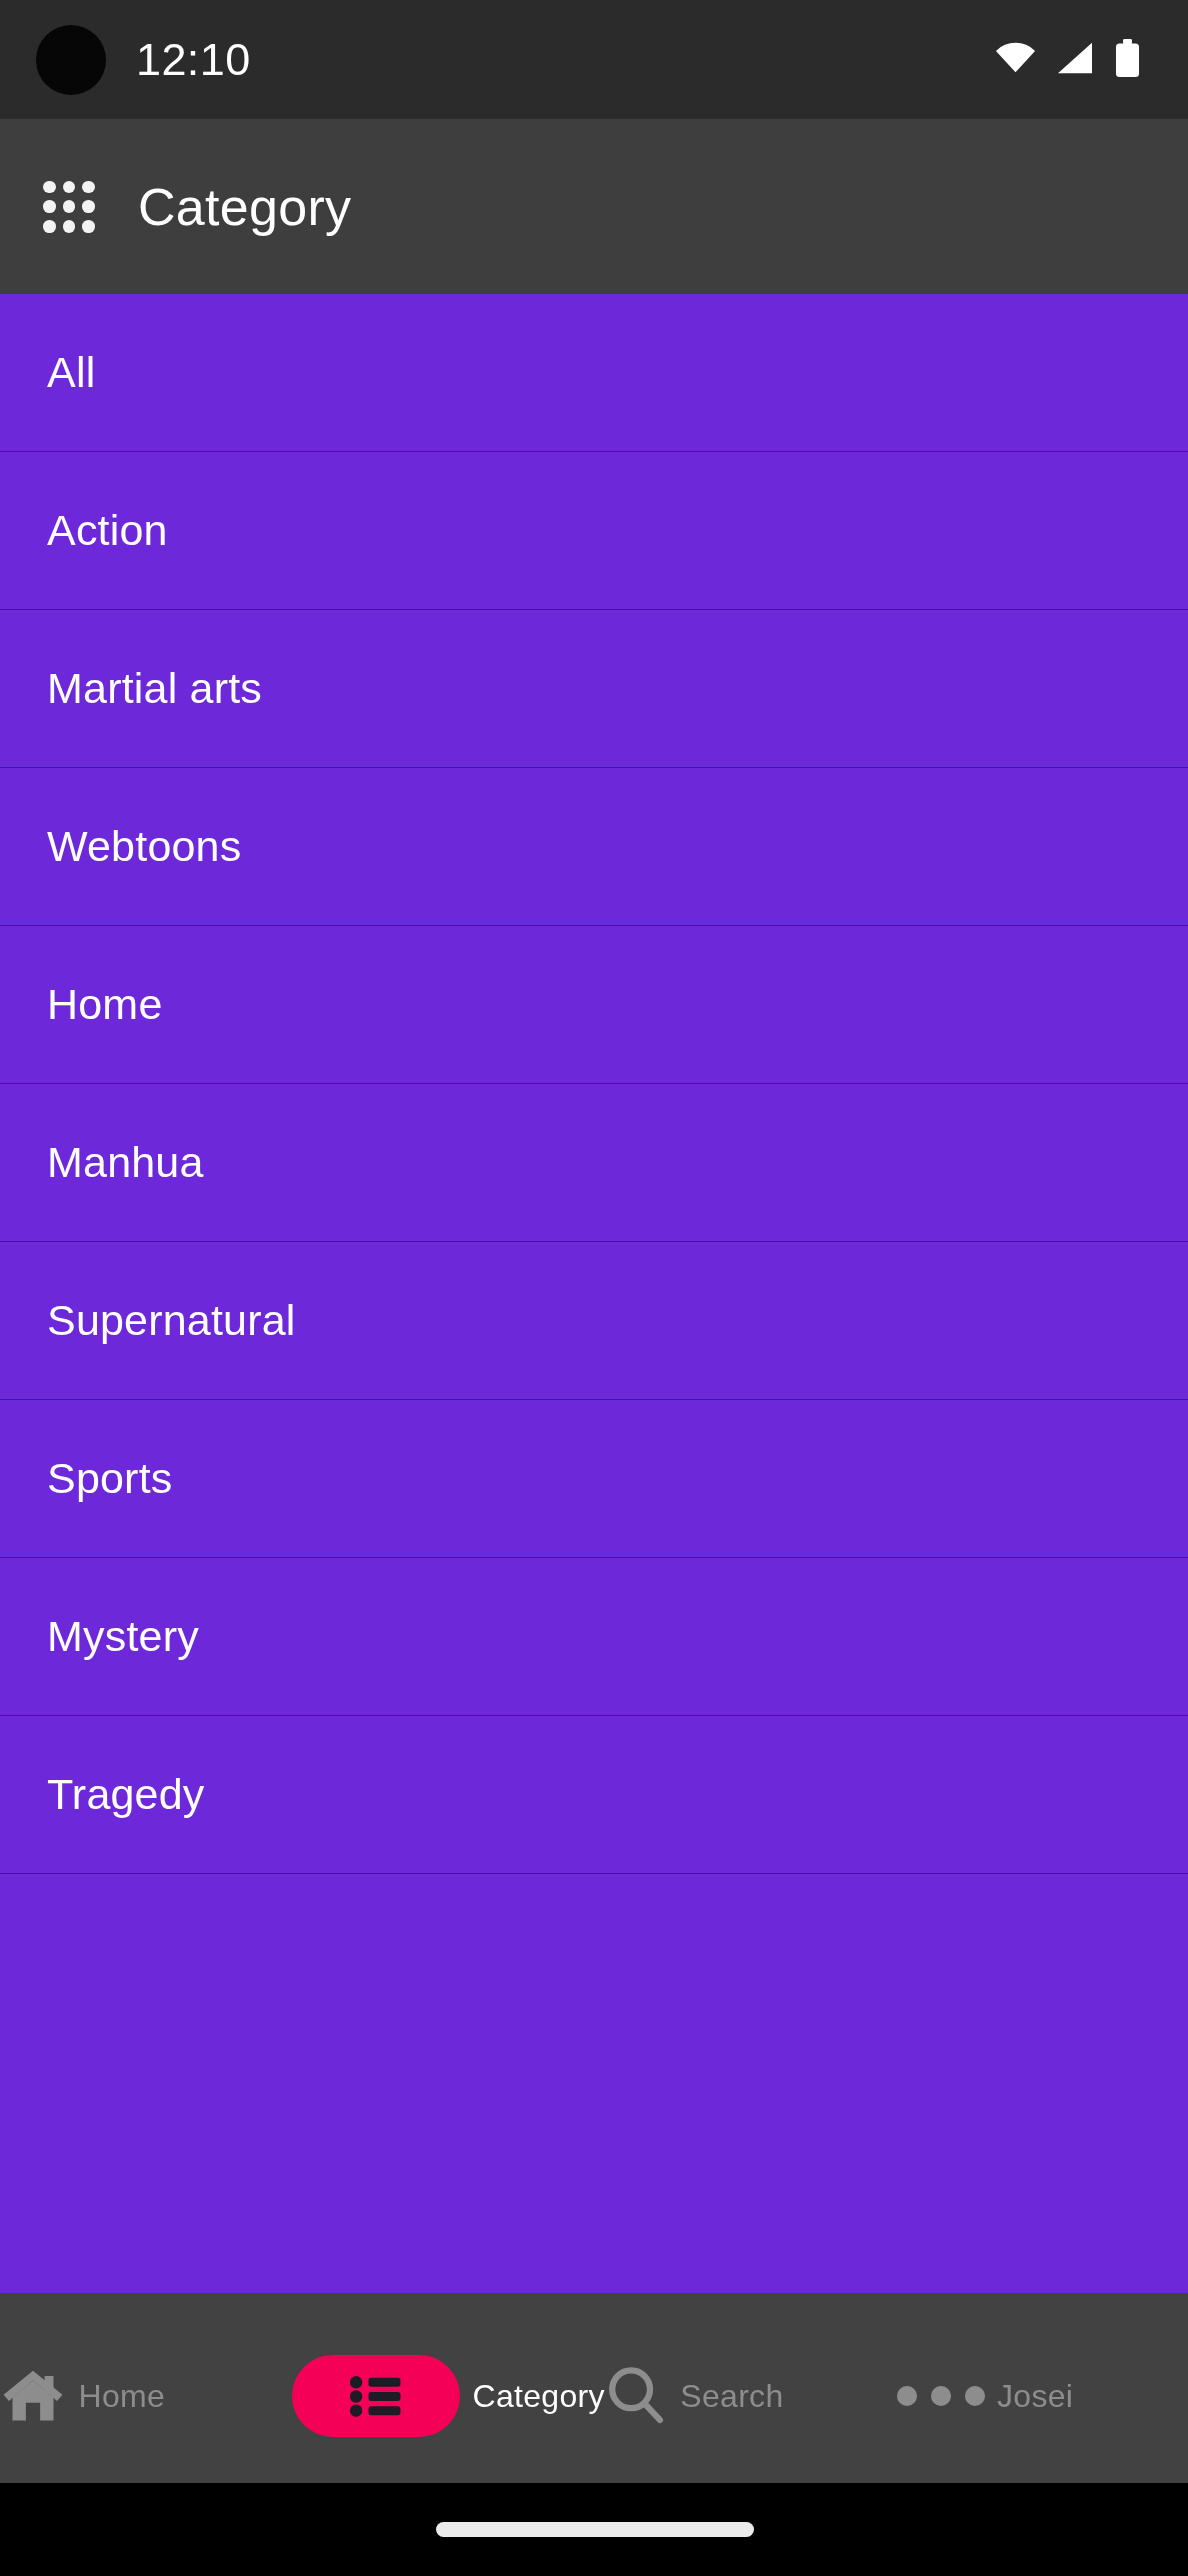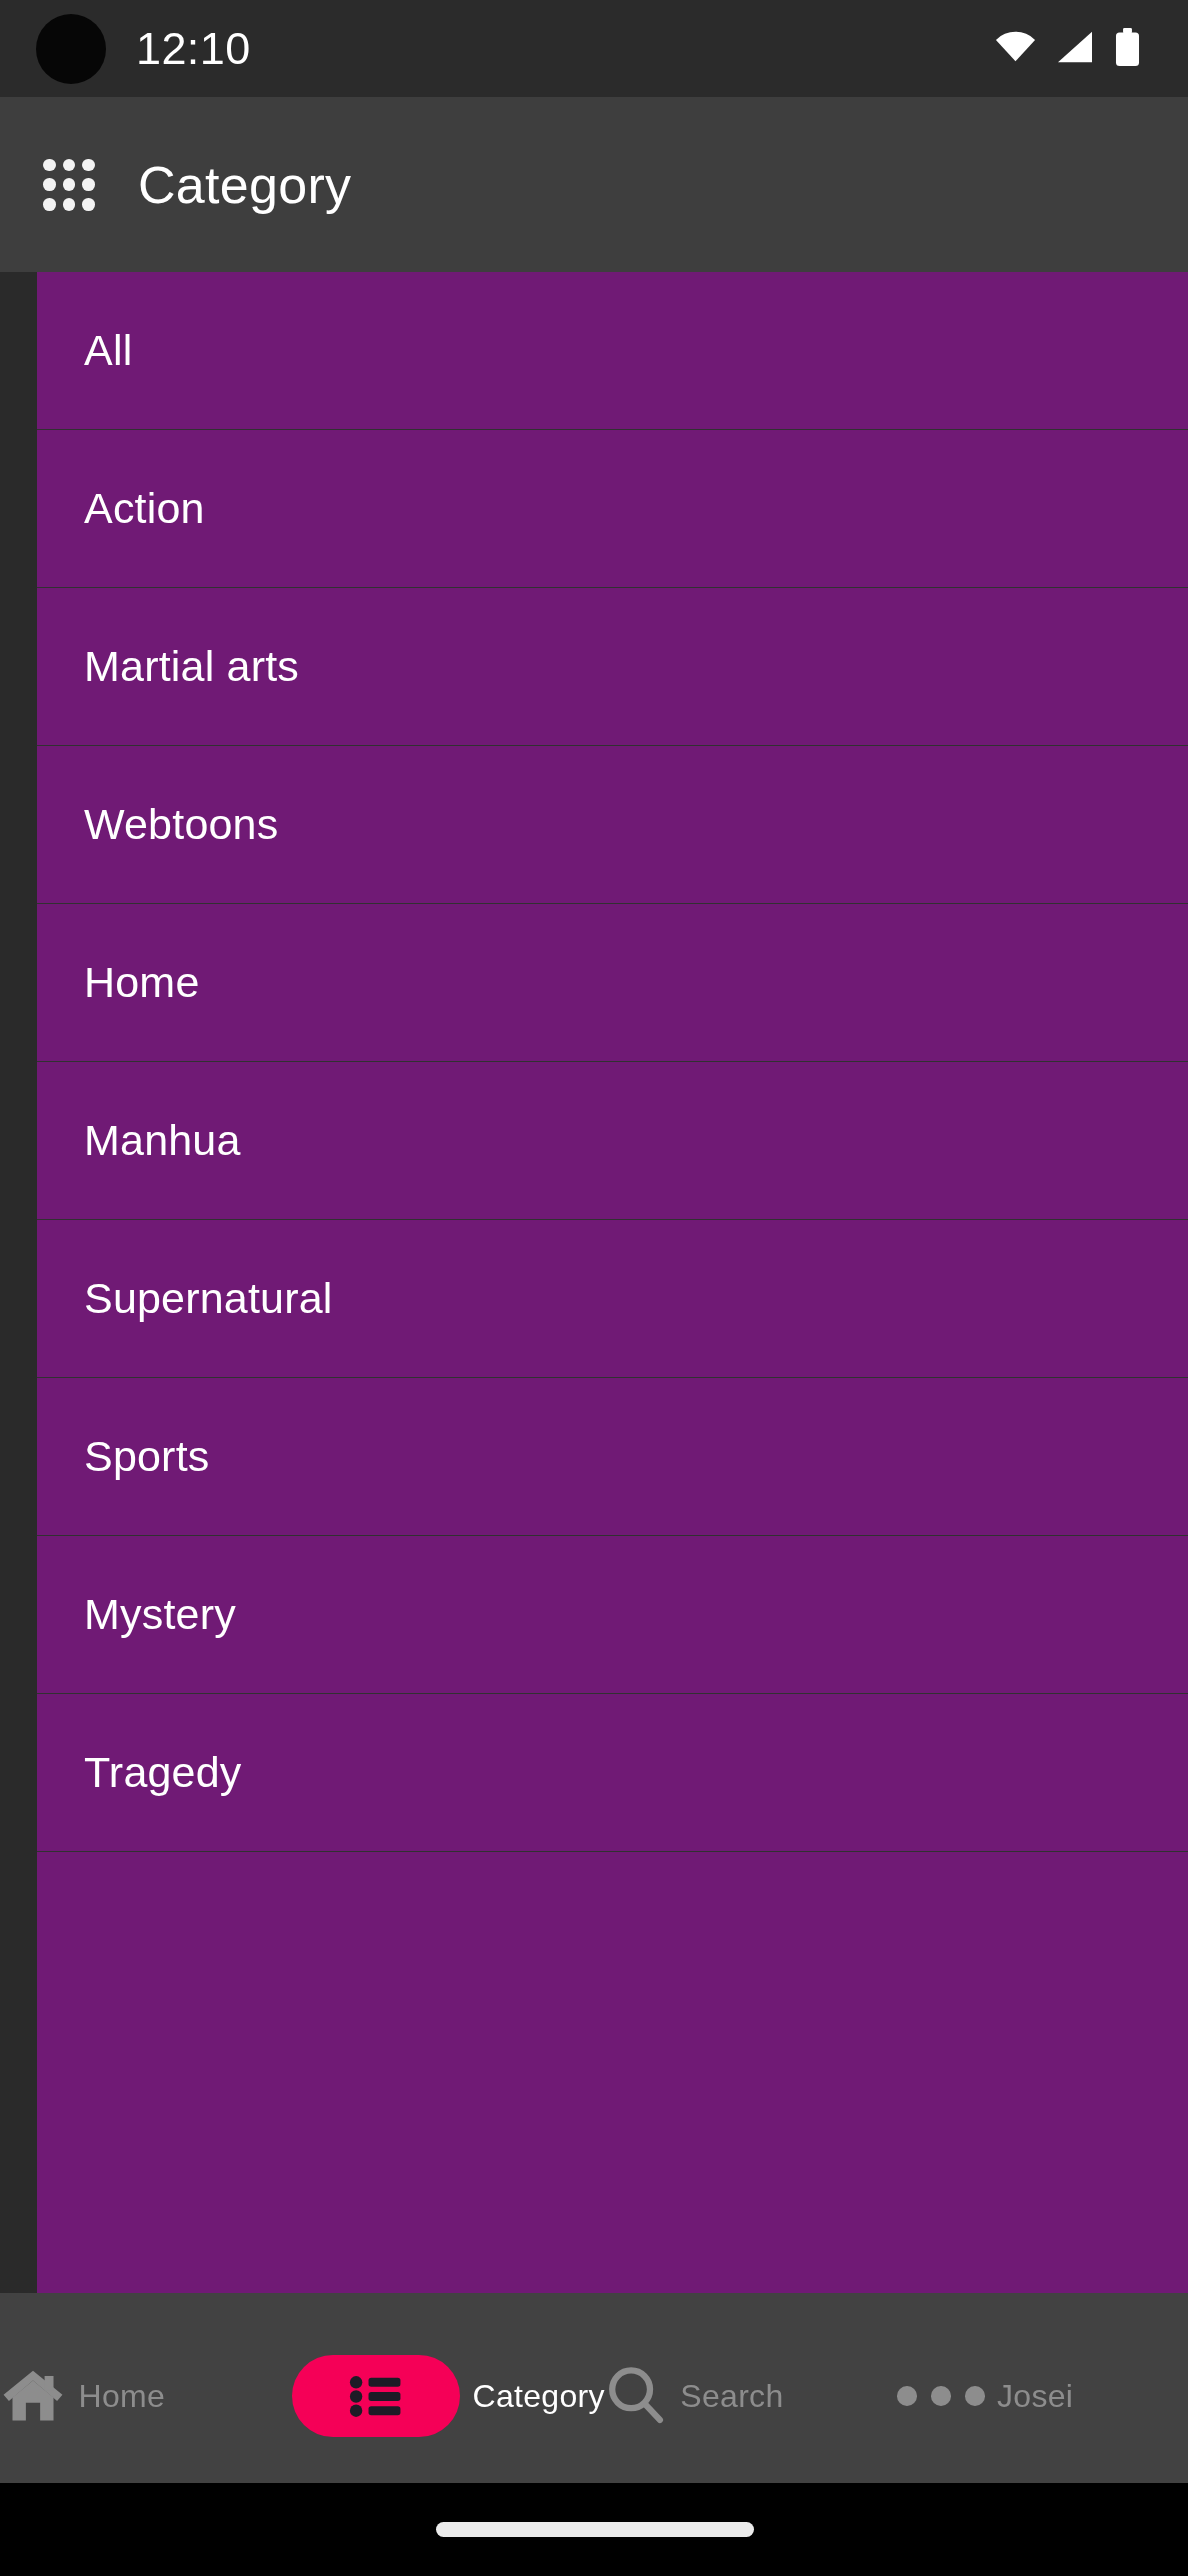--- a/index.html
+++ b/index.html
@@ -6,41 +6,41 @@
   html, body {
     width:1189px; height:2576px;
     background:#000;
     font-family:"Liberation Sans", sans-serif;
     overflow:hidden;
   }
   #screen { position:relative; width:1189px; height:2576px; background:#2a2a2a; display:flex; flex-direction:column; }
 
   
   .statusbar {
-    height:97px; background:#2b2b2b;
+    height:119px; background:#2b2b2b;
     display:flex; align-items:center; padding:0 36px;
     flex:0 0 auto;
   }
   .sb-left { display:flex; align-items:center; gap:30px; }
   .sb-dot { width:70px; height:70px; border-radius:50%; background:#060606; }
   .sb-time { color:#fff; font-size:45px; letter-spacing:0.4px; }
   .sb-right { margin-left:auto; display:flex; align-items:center; gap:19.7px; padding-right:12.5px; }
 
   
   .header {
     height:175px; background:#3e3e3e;
     display:flex; align-items:center; padding:0 43px;
     flex:0 0 auto;
   }
   .grid-icon { width:52px; height:52px; display:grid; grid-template-columns:repeat(3,1fr); grid-template-rows:repeat(3,1fr); gap:7.2px; flex:0 0 auto; }
   .grid-icon i { display:block; background:#f3f3f3; border-radius:50%; }
   .header-title { color:#fff; font-size:52px; margin-left:43px; font-weight:400; letter-spacing:0.3px; }
 
   
-  .list { flex:1 1 auto; background:#701a75; overflow:hidden; position:relative;margin-left:37px; }
+  .list { flex:1 1 auto; background:#6d28d9; overflow:hidden; position:relative; }
   .list-row {
     height:158px; display:flex; align-items:center;
     padding:0 47px; border-bottom:0.9px solid #313131;
   }
   .list-row .label { color:#ffffff; font-size:43px; font-weight:400; letter-spacing:0.2px; }
 
   
   .bottomnav {
     position:absolute; left:0; right:0; bottom:93px;
     height:190px; background:#424242;

